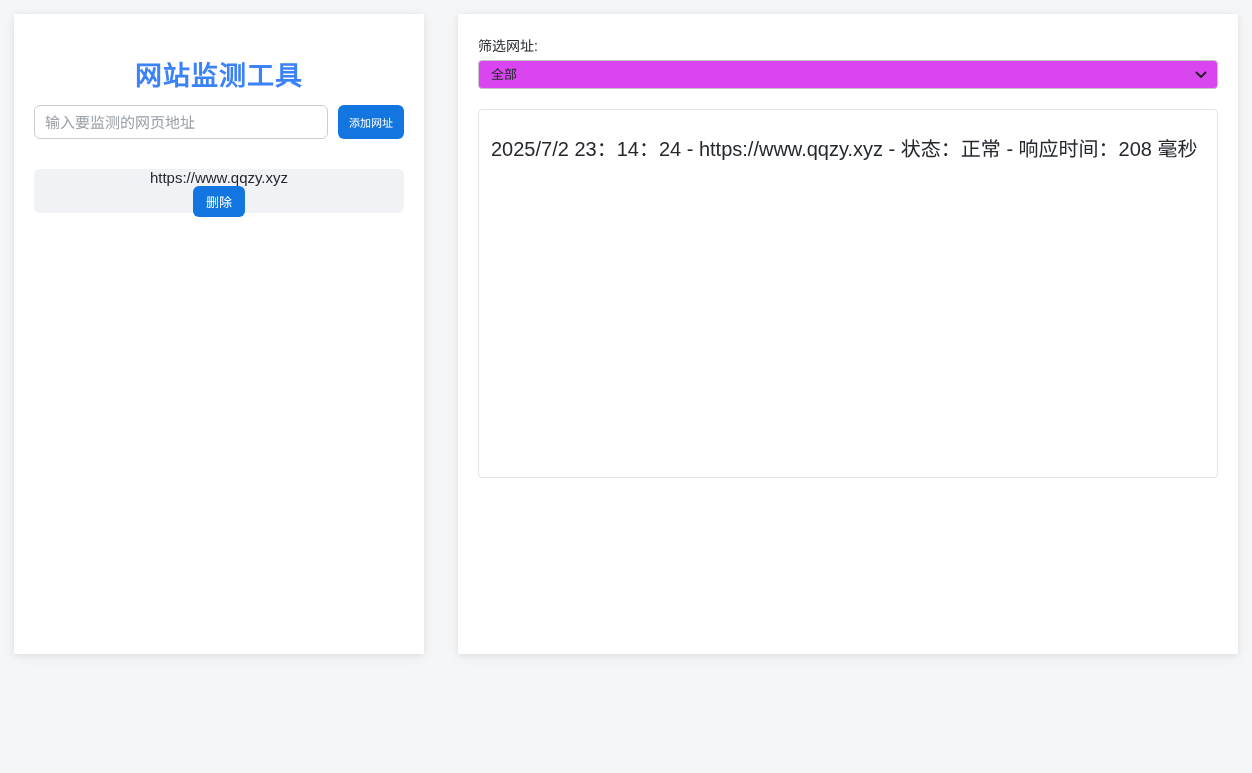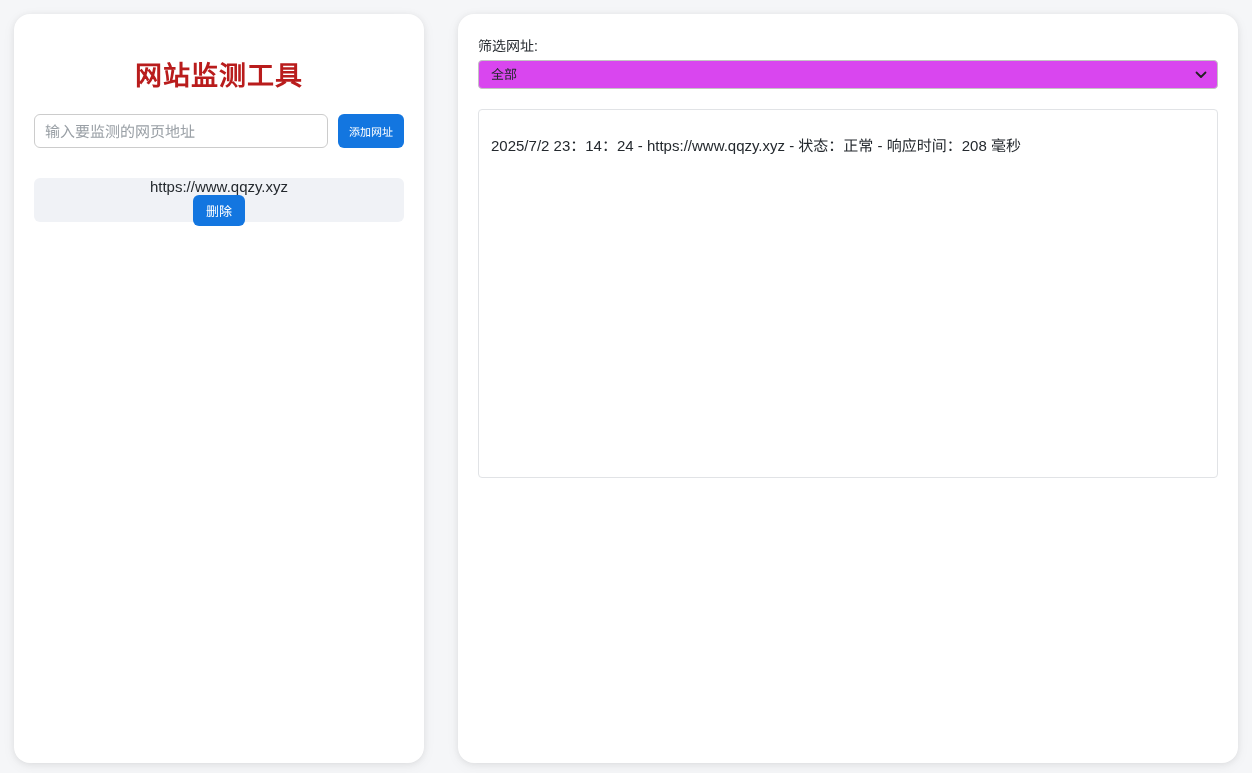--- a/index.html
+++ b/index.html
@@ -7,32 +7,32 @@
     width: 1252px; height: 773px;
     font-family: "Liberation Sans", "DejaVu Sans", sans-serif;
     background: #f5f6f8;
     color: #24292e;
     overflow: hidden;
   }
   .card {
     position: absolute;
     top: 14px;
     background: #ffffff;
-    border-radius: 16px;
+    border-radius: 0;
     box-shadow: 0 1px 6px rgba(0,0,0,0.07), 0 3px 14px rgba(0,0,0,0.05);
-    height: 749px;
+    height: 640px;
   }
   
   .left-card { left: 14px; width: 410px; padding: 20px; }
   .app-title {
-    margin: 20px 0 21px;
+    margin: 20px 0 12px;
     text-align: center;
     font-size: 27px;
     font-weight: 700;
-    color: #b91c1c;
+    color: #3b82f6;
     letter-spacing: 1px;
   }
   .row { display: flex; align-items: center; }
   .url-row { margin-bottom: 14px; gap: 10px; }
   .text-input {
     height: 34px;
     border: 1px solid #cccccc;
     border-radius: 6px;
     padding: 0 10px;
     font-size: 15px;
@@ -114,21 +114,21 @@
     margin-top: 20px;
     height: 369px;
     border: 1px solid #e1e3e6;
     border-radius: 4px;
     padding: 12px;
     overflow-y: auto;
     background: #ffffff;
   }
   .log-entry {
     margin: 14px 0;
-    font-size: 15px;
+    font-size: 20px;
     line-height: 1.35;
     color: #24292e;
   }
 </style>
 </head>
 <body>
 
 <div class="card left-card">
   <h1 class="app-title">网站监测工具</h1>
 

